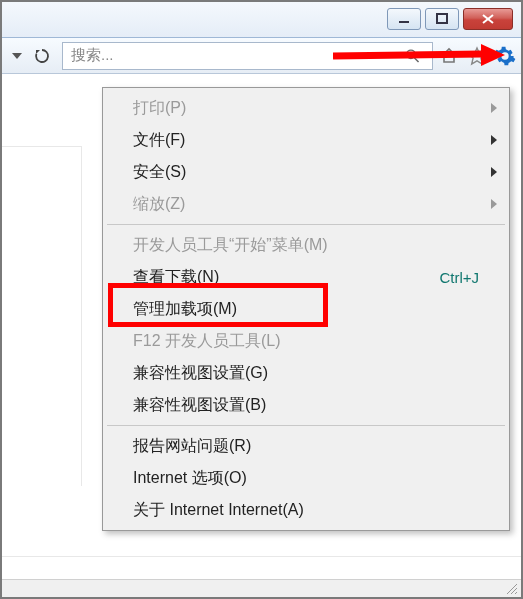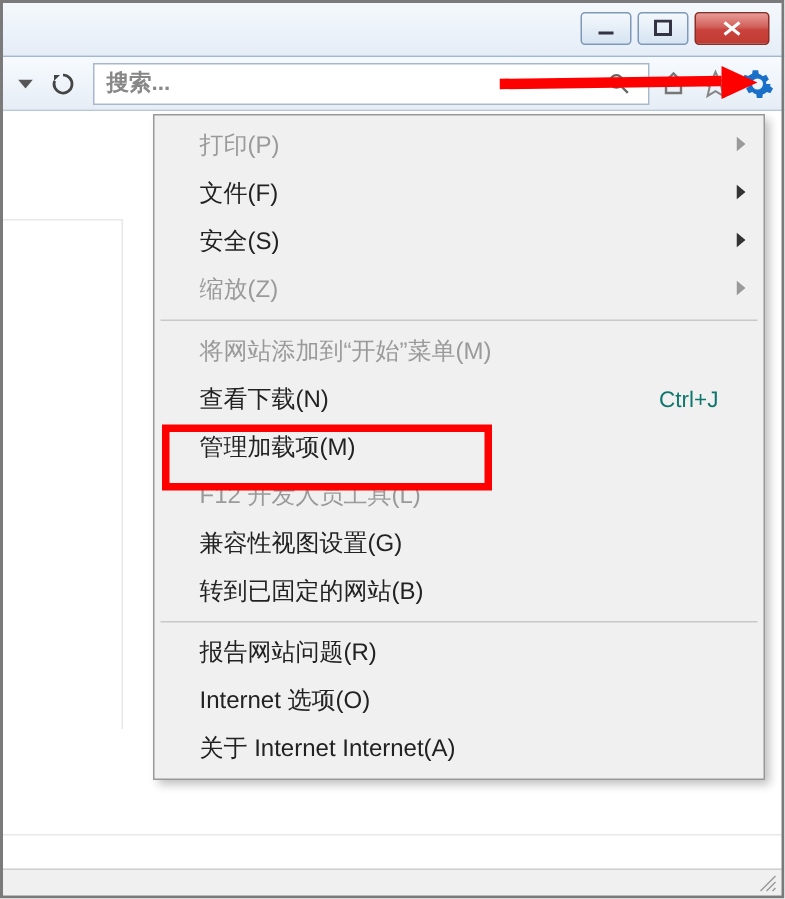--- a/index.html
+++ b/index.html
@@ -67,21 +67,20 @@
   .search-box {
     flex: 1;
     height: 28px;
     background: #fff;
     border: 1px solid #a8b8cc;
     display: flex;
     align-items: center;
     padding: 0 8px;
     color: #888;
     font-size: 15px;
-    font-weight: bold;
   }
   .icon-cluster {
     display: flex; align-items: center; gap: 4px;
     margin-left: 8px;
     position: relative;
   }
   .tb-icon {
     width: 24px; height: 24px;
     display: flex; align-items: center; justify-content: center;
     position: relative;
@@ -114,21 +113,21 @@
   .pane-border2 {
     position: absolute;
     left: 0; top: 480px;
     width: 100%;
     height: 60px;
     border-top: 1px solid #e8e8e8;
   }
   
   .context-menu {
     position: absolute;
-    top: 76px;
+    top: 87px;
     left: 102px;
     width: 408px;
     background: #f0f0f0;
     border: 1px solid #999;
     box-shadow: 3px 3px 6px rgba(0,0,0,0.25);
     padding: 4px 2px;
     z-index: 20;
   }
   .menu-item {
     height: 32px;
@@ -270,37 +269,37 @@
         </svg></span>
   </div>
   <div class="menu-item disabled">
     <span>缩放(Z)</span>
     <span class="submenu-arrow"><svg width="6" height="10">
           <polygon points="0,0 6,5 0,10" fill="#9a9a9a"></polygon>
         </svg></span>
   </div>
   <div class="menu-sep"></div>
   <div class="menu-item disabled">
-    <span>将网站添加到“开始”菜单(M)</span>
+    <span>开发人员工具“开始”菜单(M)</span>
   </div>
   <div class="menu-item">
     <span>查看下载(N)</span>
     <span class="shortcut">Ctrl+J</span>
   </div>
   <div class="menu-item">
     <span>管理加载项(M)</span>
   </div>
   <div class="menu-item disabled">
     <span>F12 开发人员工具(L)</span>
   </div>
   <div class="menu-item">
     <span>兼容性视图设置(G)</span>
   </div>
   <div class="menu-item">
-    <span>转到已固定的网站(B)</span>
+    <span>兼容性视图设置(B)</span>
   </div>
   <div class="menu-sep"></div>
   <div class="menu-item">
     <span>报告网站问题(R)</span>
   </div>
   <div class="menu-item">
     <span>Internet 选项(O)</span>
   </div>
   <div class="menu-item">
     <span>关于 Internet Internet(A)</span>

